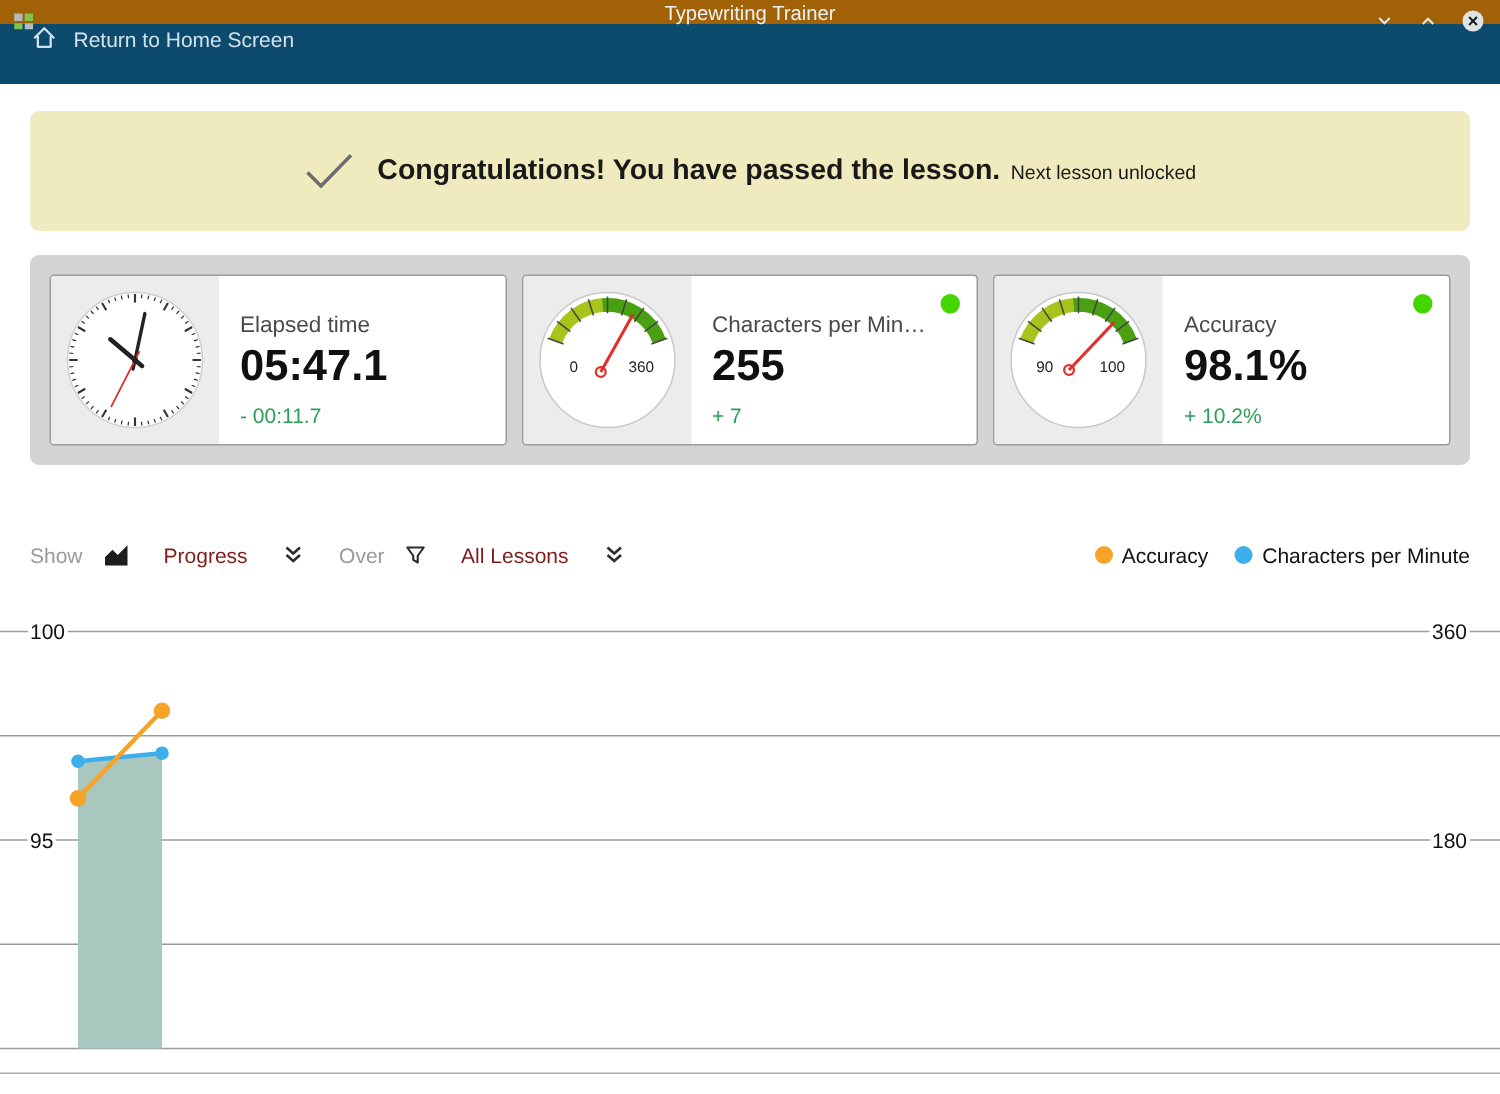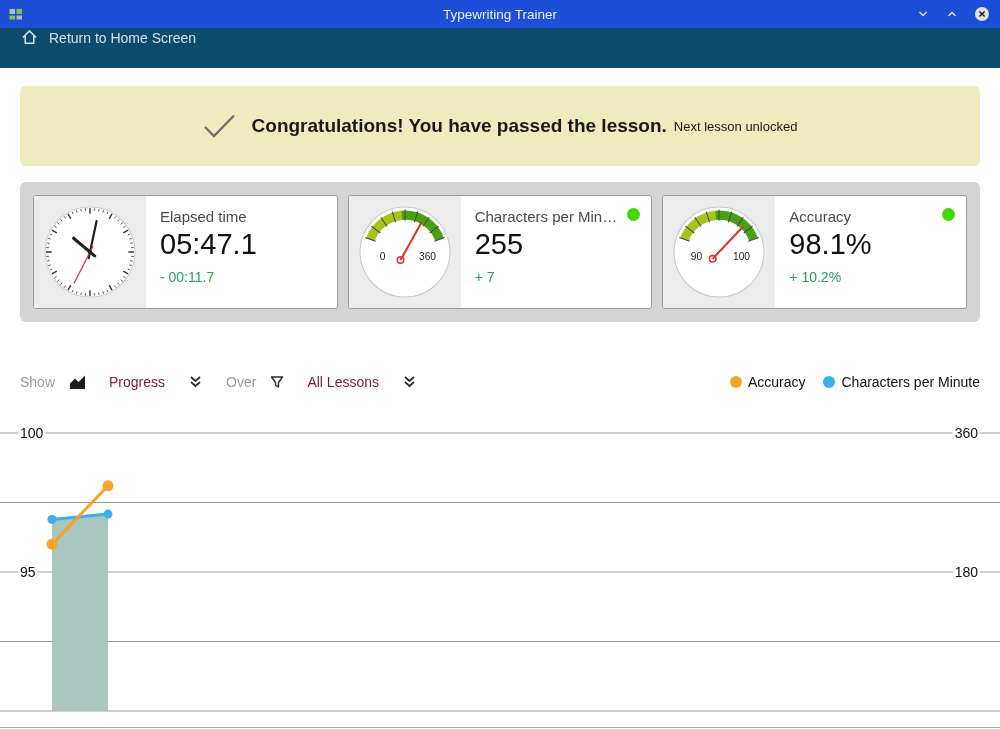--- a/index.html
+++ b/index.html
@@ -1,40 +1,40 @@
 <!DOCTYPE html>
 <html><head>
 <meta charset="utf-8">
 <style>
   *{margin:0;padding:0;box-sizing:border-box}
   html,body{width:1000px;height:729px;overflow:hidden;background:#fff;font-family:"Liberation Sans",sans-serif}
   
-  .titlebar{height:28px;background:#1d4ed8;display:flex;align-items:center;position:relative}
+  .titlebar{height:16px;background:#a16207;display:flex;align-items:center;position:relative}
   .app-icon{position:absolute;left:8px;top:6px;line-height:0}
   .win-title{flex:1;text-align:center;font-size:13.5px;color:#eef1f2}
   .win-controls{position:absolute;right:10px;top:0;height:28px;display:flex;align-items:center;gap:15px}
   .wc{line-height:0;cursor:pointer}
   
   .navbar{height:40px;background:#0c4a6e;display:flex;align-items:flex-start;color:#d3e2ea;font-size:14px}
   .nav-item{display:flex;align-items:center;gap:10px;padding:0 20px;cursor:pointer}
   .nav-item .ic{line-height:0}
   .nav-right{margin-left:auto;display:flex}
   .nav-item.active{background:rgba(255,255,255,.14);box-shadow:inset 0 -3px 0 #3daee9;color:#ecf4f8;padding:0 28px}
   
   .banner{margin:18px 20px 0;height:80px;background:#f0ebbe;border-radius:6px;display:flex;flex-direction:row;align-items:center;justify-content:center;gap:7px}
   .banner-row{display:flex;align-items:center;gap:16px}
   .banner-title{font-size:19px;font-weight:700;color:#191919}
   .banner-sub{font-size:13px;color:#191919}
   
   .stats{margin:16px 20px 0;height:140px;background:#d4d4d4;border-radius:6px;padding:13px;display:flex;gap:10px}
   .card{flex:1;background:#fff;border:1px solid #9c9c9c;border-radius:3px;display:flex;position:relative;overflow:hidden}
   .gauge-box{width:112px;background:#ececec;display:flex;align-items:center;justify-content:center}
-  .card-text{flex:1;padding:12px 14px;position:relative}
+  .card-text{flex:1;padding:24px 14px;position:relative}
   .card-label{font-size:15px;color:#4a4a4a;white-space:nowrap;overflow:hidden;text-overflow:ellipsis;max-width:162px}
-  .card-value{font-size:29px;font-weight:400;color:#101010;margin-top:3px}
+  .card-value{font-size:29px;font-weight:700;color:#101010;margin-top:3px}
   .card-delta{font-size:14px;color:#2a9d57;margin-top:8px}
   .status-dot{position:absolute;top:12px;right:11px;width:13px;height:13px;border-radius:50%}
   
   .filter-row{margin:48px 20px 0;height:24px;display:flex;align-items:center;font-size:14px;color:#111}
   .muted{color:#9a9a9a;margin-right:13px}
   .combo{display:flex;align-items:flex-start;gap:22px;background:none;border:none;font:inherit;font-size:14px;color:#7f1d1d;cursor:pointer;padding:0;margin-right:22px}
   .spacer{flex:1}
   .legend{display:flex;align-items:center;gap:18px}
   .legend-item{display:flex;align-items:center;gap:6px}
   .legend-dot{width:12px;height:12px;border-radius:50%}

